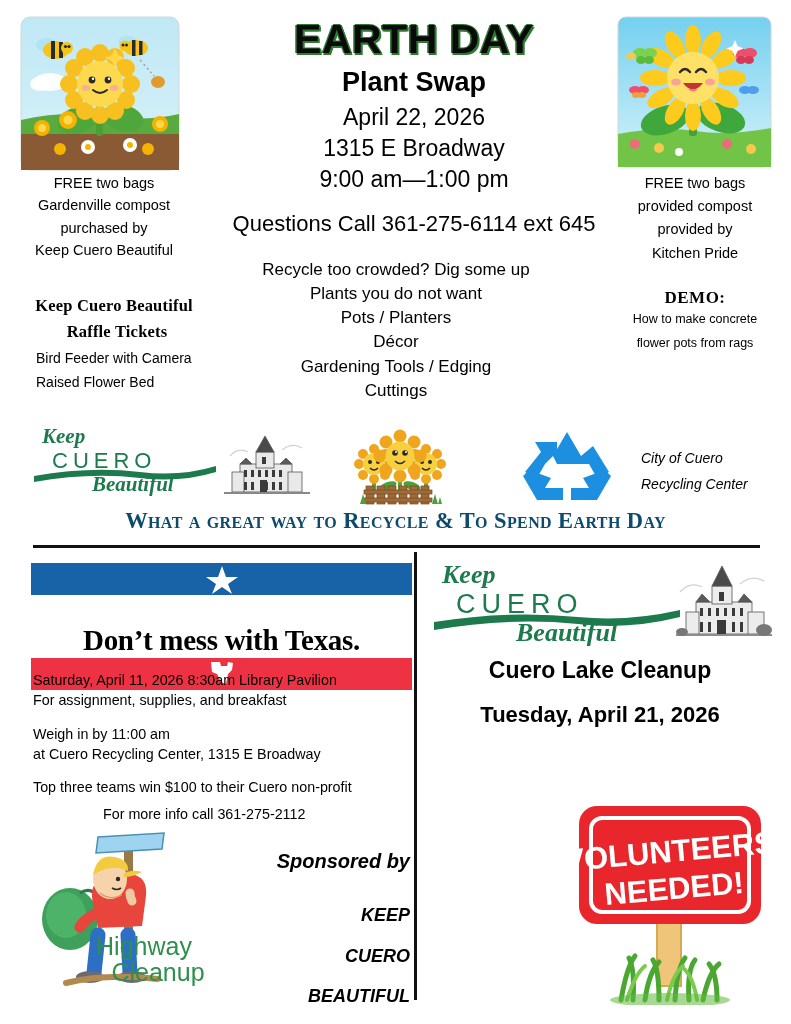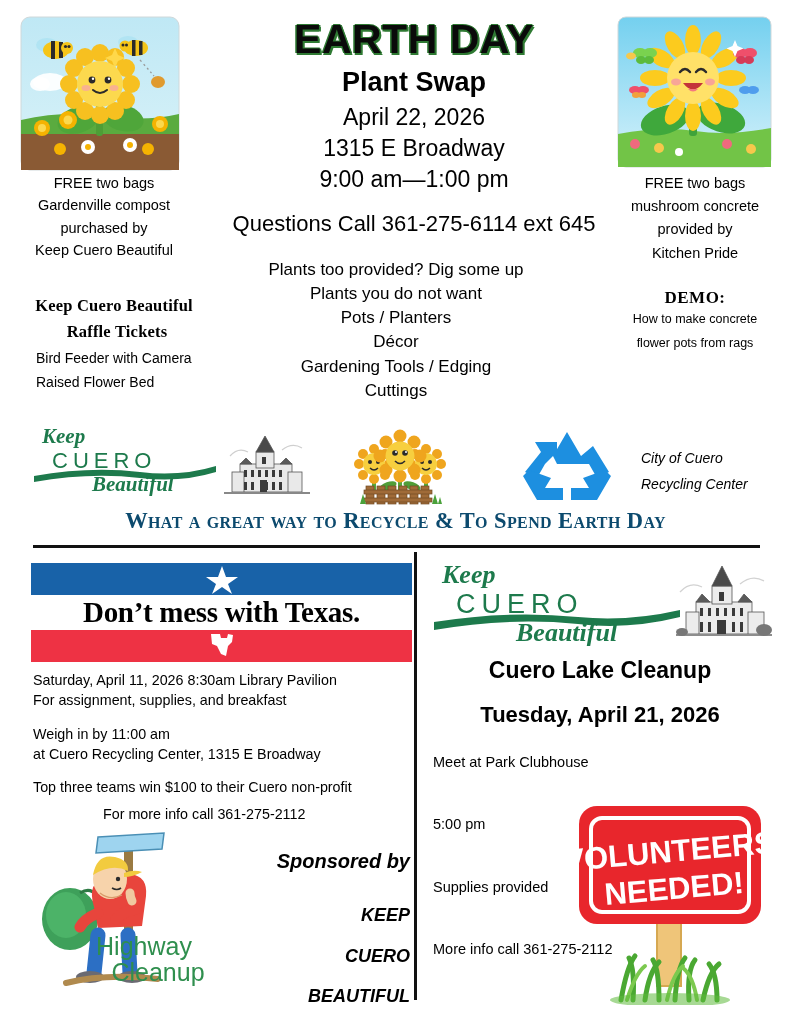--- a/index.html
+++ b/index.html
@@ -64,21 +64,21 @@
   }
 
   
   #hdivider{left:33px;top:545px;width:727px;height:3px;background:#111;}
   #vdivider{left:414px;top:552px;width:3px;height:448px;background:#111;}
 
   
   #texas-banner{left:31px;top:563px;width:381px;}
   .tx-blue{background:#1862a8;height:32px;position:relative;}
   .tx-red{background:#ee3244;height:32px;position:relative;}
-  .tx-mid{background:#fff;height:35px;display:flex;align-items:center;justify-content:center;}
+  .tx-mid{background:#fff;height:35px;display:flex;align-items:center;justify-content:center;margin-top:28px;}
   #texas-slogan{font-family:"Liberation Serif",serif;font-weight:bold;font-size:29px;letter-spacing:-.3px;}
   .tx-star,.tx-shape{position:absolute;left:50%;transform:translateX(-50%);}
 
   #texas-details{left:33px;top:670px;width:385px;}
   .td-line{font-size:14.3px;line-height:1.42;}
   .td-gap{height:13px;}
   .td-indent{margin-left:70px;}
 
   #highway-art{left:36px;top:823px;width:180px;height:175px;}
   #sponsor-block{left:225px;top:850px;width:185px;text-align:right;}
@@ -281,33 +281,33 @@
           <circle cx="42" cy="132" r="5" fill="#f6c84c"></circle>
         <circle cx="110" cy="128" r="5" fill="#ef6a7e"></circle>
           <circle cx="134" cy="133" r="5" fill="#f6c84c"></circle>
         <circle cx="62" cy="136" r="4" fill="#ffffff"></circle>
       </g>
     </svg>
   </div>
 
   <div class="abs" id="right-compost-text">
     <div>FREE two bags</div>
-    <div>mushroom concrete</div>
+    <div>provided compost</div>
     <div>provided by</div>
     <div>Kitchen Pride</div>
   </div>
 
   <div class="abs" id="demo-block">
     <div id="demo-title">DEMO:</div>
     <div class="demo-line">How to make concrete</div>
     <div class="demo-line">flower pots from rags</div>
   </div>
 
   <div class="abs" id="swap-list">
-    <div class="swap-item">Plants too provided?  Dig some up</div>
+    <div class="swap-item">Recycle too crowded?  Dig some up</div>
     <div class="swap-item">Plants you do not want</div>
     <div class="swap-item">Pots / Planters</div>
     <div class="swap-item">Décor</div>
     <div class="swap-item">Gardening Tools / Edging</div>
     <div class="swap-item">Cuttings</div>
   </div>
 
   <div class="abs" id="logo-row">
 
     <div class="abs kcb" style="left:30px;top:2px;width:190px;height:76px;">
@@ -563,29 +563,20 @@
       <g fill="#777">
           <ellipse cx="96" cy="70" rx="8" ry="6"></ellipse>
           <ellipse cx="14" cy="72" rx="6" ry="4"></ellipse>
         </g>
     </svg>
   </div>
 
   <div class="abs" id="lake-title">Cuero Lake Cleanup</div>
   <div class="abs" id="lake-date">Tuesday, April 21, 2026</div>
 
-  <div class="abs" id="lake-details">
-    <div class="ld-line">Meet at Park Clubhouse</div>
-    <div class="ld-gap"></div>
-    <div class="ld-line">5:00 pm</div>
-    <div class="ld-gap"></div>
-    <div class="ld-line">Supplies provided</div>
-    <div class="ld-gap"></div>
-    <div class="ld-line">More info call  361-275-2112</div>
-  </div>
 
   <div class="abs" id="volunteers-art">
     <svg viewBox="0 0 190 205" width="190" height="205">
       <rect x="82" y="108" width="24" height="78" fill="#efc579" stroke="#d6a851" stroke-width="2"></rect>
       <rect x="4" y="6" width="182" height="118" rx="18" fill="#e8262c"></rect>
       <rect x="16" y="18" width="158" height="94" rx="11" fill="none" stroke="#ffffff" stroke-width="4"></rect>
       <text x="95" y="62" font-family="Liberation Sans, sans-serif" font-weight="bold" font-size="31" fill="#ffffff" text-anchor="middle" transform="rotate(-5 95 62)">VOLUNTEERS</text>
       <text x="100" y="99" font-family="Liberation Sans, sans-serif" font-weight="bold" font-size="31" fill="#ffffff" text-anchor="middle" transform="rotate(-5 100 99)">NEEDED!</text>
       <g stroke="#4aa832" stroke-width="5" fill="none" stroke-linecap="round">
         <path d="M46 200 q6 -34 14 -44"></path>

